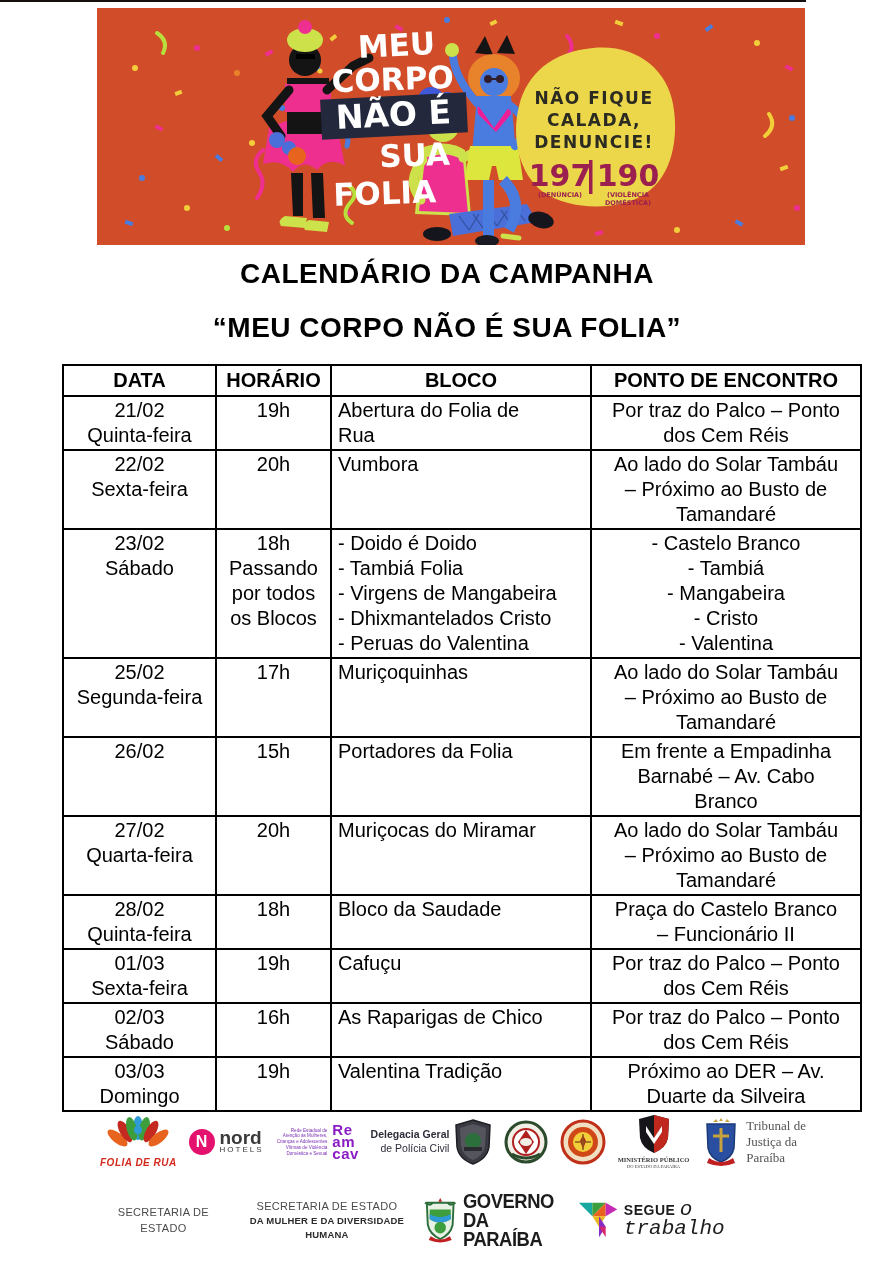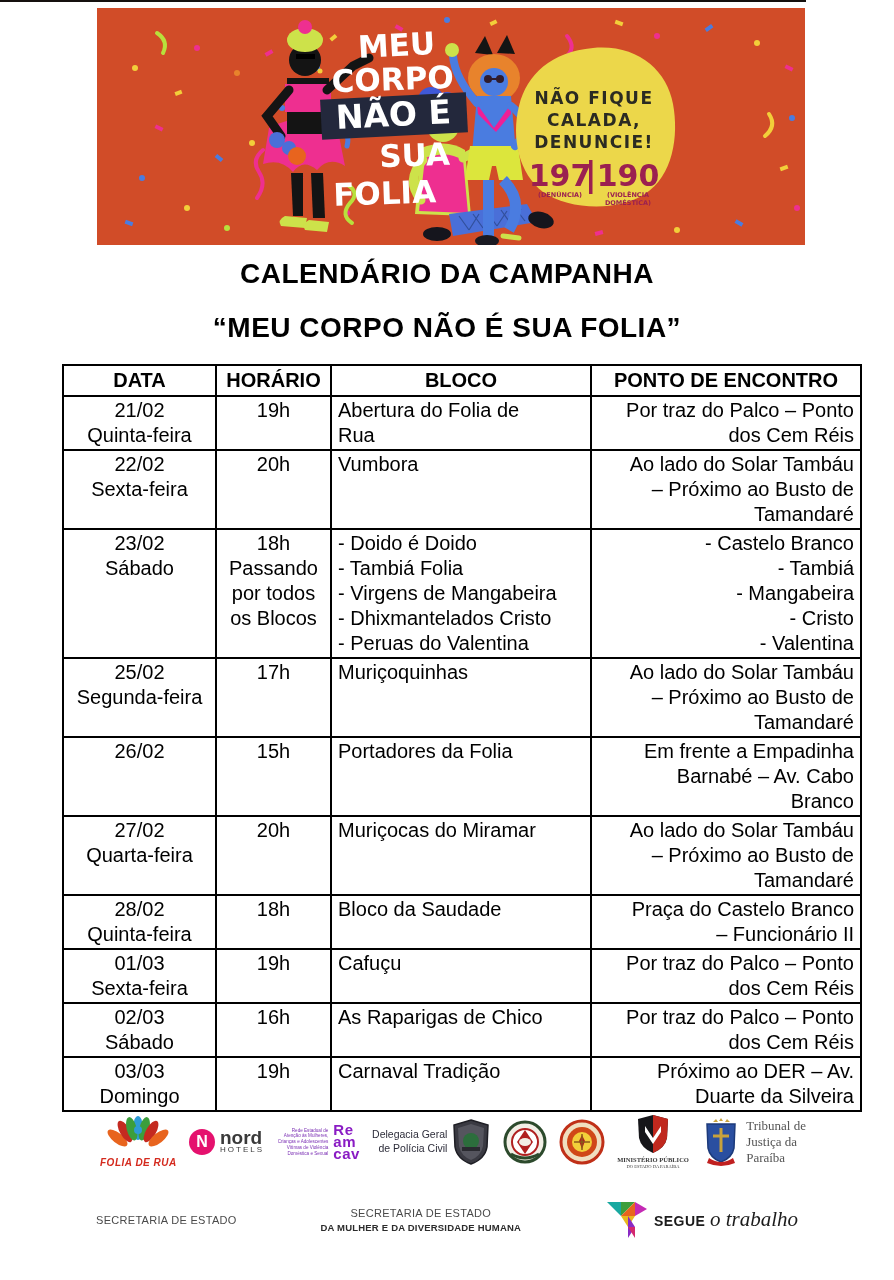--- a/index.html
+++ b/index.html
@@ -24,55 +24,55 @@
   }
   table.schedule th, table.schedule td{
     border:2px solid #000;font-size:20px;line-height:25px;
     padding:1px 6px;vertical-align:top;white-space:pre-line;
     overflow:hidden;
   }
   table.schedule th{font-weight:bold;text-align:center;padding:2px 2px;}
   td.col-data{text-align:center;}
   td.col-horario{text-align:center;}
   td.col-bloco{text-align:left;padding-left:10px;}
-  td.col-ponto{text-align:right;padding-left:8px;margin-top:24px;}
+  td.col-ponto{text-align:center;padding-left:8px;margin-top:24px;}
   col.c-data{width:153px;} col.c-horario{width:115px;}
   col.c-bloco{width:260px;} col.c-ponto{width:270px;}
 
   .logo-row{
     position:absolute;left:100px;top:1106px;width:706px;height:72px;
     display:flex;align-items:center;justify-content:space-between;
   }
   .logo{display:flex;align-items:center;gap:5px;}
   .logo .stack{display:flex;flex-direction:column;line-height:1.05;}
   .folia-text{color:#d42a1e;font-size:10px;font-weight:bold;font-style:italic;letter-spacing:.5px;text-align:center;}
   .nord-circle{width:26px;height:26px;border-radius:50%;background:#e5116e;color:#fff;
     display:flex;align-items:center;justify-content:center;font-weight:bold;font-size:16px;}
   .nord-name{font-size:19px;font-weight:bold;color:#3a3a3a;line-height:.9;}
   .nord-sub{font-size:8px;letter-spacing:2px;color:#3a3a3a;}
   .ream-caption{width:52px;font-size:4.6px;line-height:1.25;color:#7b2fb4;text-align:right;}
   .ream-word{color:#8a1cc4;font-weight:bold;font-size:15px;line-height:.82;letter-spacing:.5px;}
   .deleg-text{font-size:10.5px;color:#2d2d3a;text-align:right;line-height:1.3;}
-  .deleg-text .b{font-weight:normal;}
+  .deleg-text .b{font-weight:bold;}
   .mp-text{font-size:6.5px;color:#3a3a3a;text-align:center;line-height:1.2;font-family:"Liberation Serif",serif;}
   .mp-text .t2{font-size:4.5px;}
   .tj-text{font-size:13px;color:#555;font-family:"Liberation Serif",serif;line-height:1.25;}
 
   .footer2{
     position:absolute;left:96px;top:1188px;width:702px;height:64px;
     display:flex;align-items:center;justify-content:space-between;
   }
   .sec-block{text-align:center;line-height:1.5;}
   .sec-line1{font-size:11px;color:#4a4a4a;letter-spacing:.3px;}
   .sec-line2{font-size:9.5px;font-weight:bold;color:#2c2c2c;letter-spacing:.2px;}
   .gov{display:flex;align-items:center;gap:6px;}
   .gov-name{font-size:20px;font-weight:bold;color:#1c1c1c;line-height:.95;letter-spacing:-.5px;transform:scaleX(.92);transform-origin:left;}
   .segue{display:flex;align-items:center;gap:7px;}
   .segue-text .l1{font-size:14px;font-weight:bold;color:#1c1c1c;letter-spacing:.5px;}
-  .segue-text .l2{font-size:21px;font-style:italic;color:#1c1c1c;font-family:Liberation Serif, serif;line-height:.9;}
+  .segue-text .l2{font-size:21px;font-style:italic;color:#1c1c1c;font-family:Liberation Mono, monospace;line-height:.9;}
 </style>
 </head>
 <body>
 
 <div class="top-edge"></div>
 
 <div class="banner">
 <svg width="708" height="237" viewBox="0 0 708 237" xmlns="http://www.w3.org/2000/svg">
   <rect x="0" y="0" width="708" height="237" fill="#d14c28"></rect>
 
@@ -306,21 +306,21 @@
 Sábado</td>
         <td class="col-horario">16h</td>
         <td class="col-bloco">As Raparigas de Chico</td>
         <td class="col-ponto">Por traz do Palco – Ponto
 dos Cem Réis</td>
       </tr>
       <tr>
         <td class="col-data">03/03
 Domingo</td>
         <td class="col-horario">19h</td>
-        <td class="col-bloco">Carnaval Tradição</td>
+        <td class="col-bloco">Valentina Tradição</td>
         <td class="col-ponto">Próximo ao DER – Av.
 Duarte da Silveira</td>
       </tr>
     </tbody>
 </table>
 
 <div class="logo-row">
 
   <div class="logo" style="flex-direction:column;gap:1px;">
     <svg width="62" height="40" viewBox="0 0 62 40">
@@ -415,20 +415,35 @@
 
   <div class="sec-block">
     <span class="sec-line1" style="display:block;">SECRETARIA DE ESTADO</span>
   </div>
 
   <div class="sec-block">
     <span class="sec-line1" style="display:block;">SECRETARIA DE ESTADO</span>
     <span class="sec-line2" style="display:block;">DA MULHER E DA DIVERSIDADE HUMANA</span>
   </div>
 
+  <div class="gov">
+    <svg width="36" height="46" viewBox="0 0 36 46">
+      <path d="M18,0 l2,4 l-4,0 Z" fill="#c02020"></path>
+      <path d="M4,5 L32,5 L31,28 Q29,38 18,43 Q7,38 5,28 Z" fill="#e8f2e4" stroke="#2c6e3c" stroke-width="2"></path>
+      <path d="M7,12 h22 v10 q-11,8 -22,0 Z" fill="#3c9e3c"></path>
+      <path d="M7,17 q11,6 22,0 v5 q-11,8 -22,0 Z" fill="#2e9bd6"></path>
+      <circle cx="18" cy="31" r="6" fill="#3c9e3c"></circle>
+      <path d="M2,5 q6,4 8,0 M34,5 q-6,4 -8,0" stroke="#2c6e3c" stroke-width="2" fill="none"></path>
+      <path d="M8,40 q10,7 20,0 l2,4 q-12,5 -24,0 Z" fill="#c02020"></path>
+    </svg>
+    <span class="gov-name">
+      <span style="display:block;">GOVERNO</span>
+      <span style="display:block;">DA PARAÍBA</span>
+    </span>
+  </div>
 
   <div class="segue">
     <svg width="42" height="40" viewBox="0 0 42 40">
       <path d="M2,2 L16,2 L16,16 Z" fill="#18a8a0"></path>
       <path d="M16,2 L30,2 L16,16 Z" fill="#3c9e3c"></path>
       <path d="M30,2 L16,16 L30,16 Z" fill="#e8641e"></path>
       <path d="M30,2 L42,9 L30,16 Z" fill="#c42ab4"></path>
       <path d="M16,16 L30,16 L23,27 Z" fill="#e8b81e"></path>
       <path d="M23,16 L30,27 L23,38 Z" fill="#8a2ac4"></path>
       <path d="M23,27 L30,27 L30,38 Z" fill="#d4286e"></path>

